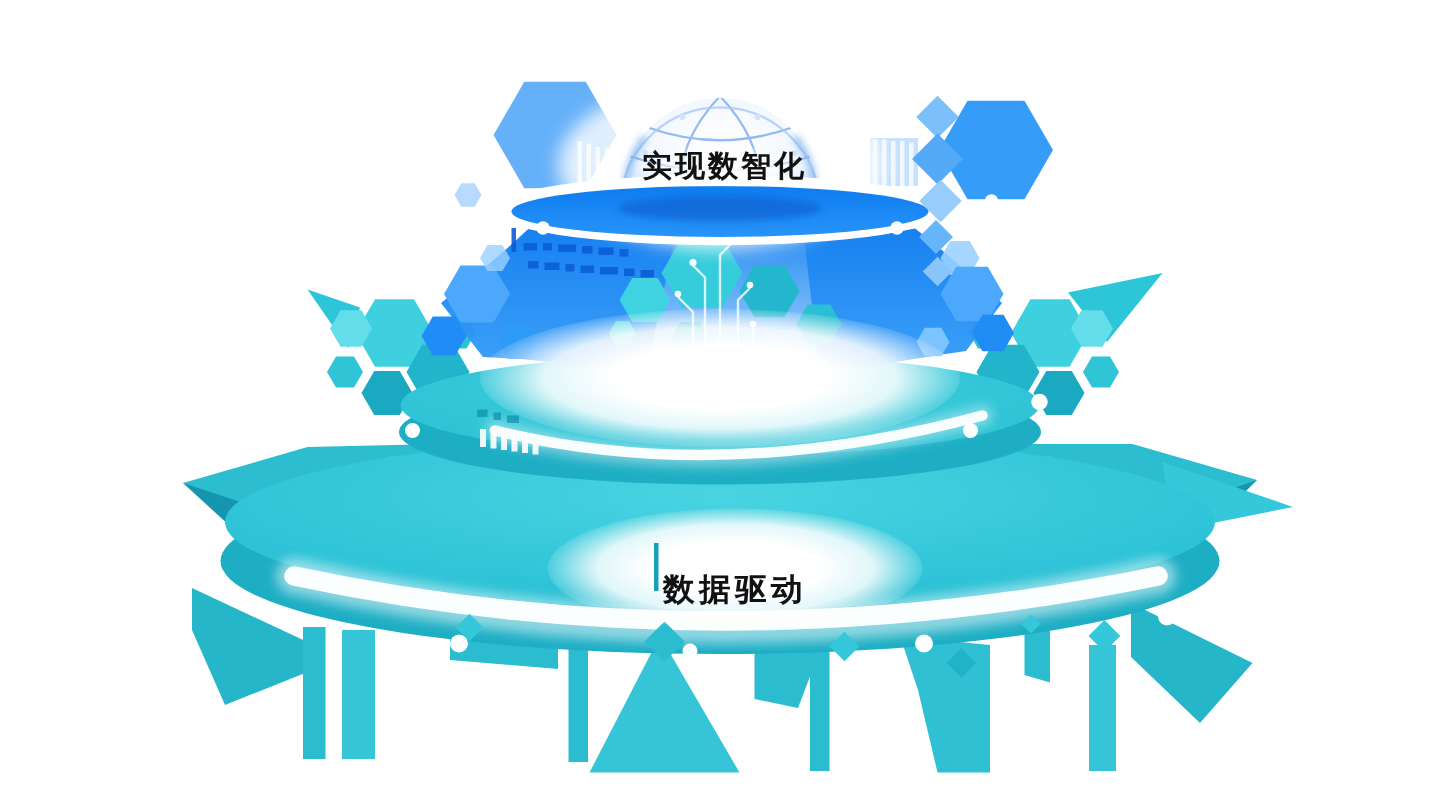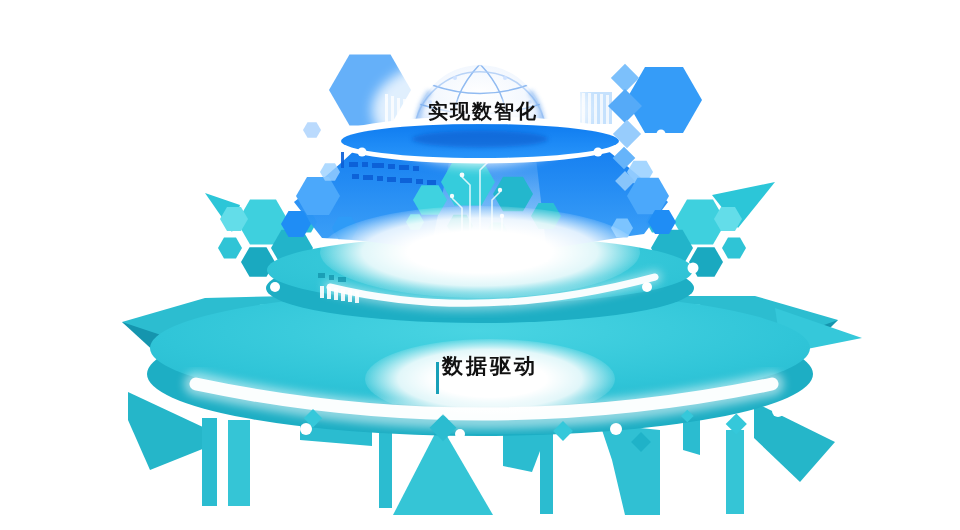--- a/index.html
+++ b/index.html
@@ -6,21 +6,21 @@
   .stage{position:relative;width:960px;height:398px;font-family:Liberation Serif, serif;padding-left:48px;}
   svg{position:absolute;left:0;top:0;}
   .label{position:absolute;transform:translate(-50%,-50%);color:#111;font-weight:bold;white-space:nowrap;z-index:5;letter-spacing:2px;}
   .glow{position:absolute;transform:translate(-50%,-50%);z-index:4;border-radius:50%;
         background:radial-gradient(ellipse at center, rgba(255,255,255,1) 32%, rgba(255,255,255,0.85) 52%, rgba(255,255,255,0) 74%);}
   #glow-top{left:483px;top:111px;width:128px;height:30px;background:radial-gradient(ellipse at center, rgba(255,255,255,0.85) 28%, rgba(255,255,255,0) 68%);}
   #glow-mid{left:480px;top:252px;width:320px;height:92px;}
   #glow-bot{left:490px;top:379px;width:250px;height:80px;}
   #label-top{left:483px;top:111px;font-size:20px;}
   #label-mid{left:480px;top:254px;font-size:21px;letter-spacing:3px;}
-  #label-bot{left:490px;top:366px;font-size:21px;letter-spacing:3px;}
+  #label-bot{left:490px;top:393px;font-size:21px;letter-spacing:3px;}
   #tick-line{position:absolute;left:436px;top:362px;width:2.5px;height:32px;background:#18a0b8;z-index:6;}
 </style>
 </head>
 <body>
 
 <div class="stage">
 <svg width="960" height="530" viewBox="0 0 960 530">
   <defs>
     <path id="hex" d="M1,0 L0.5,0.866 L-0.5,0.866 L-1,0 L-0.5,-0.866 L0.5,-0.866 Z"></path>
     <radialGradient id="domeG" cx="0.5" cy="0.40" r="0.78">

